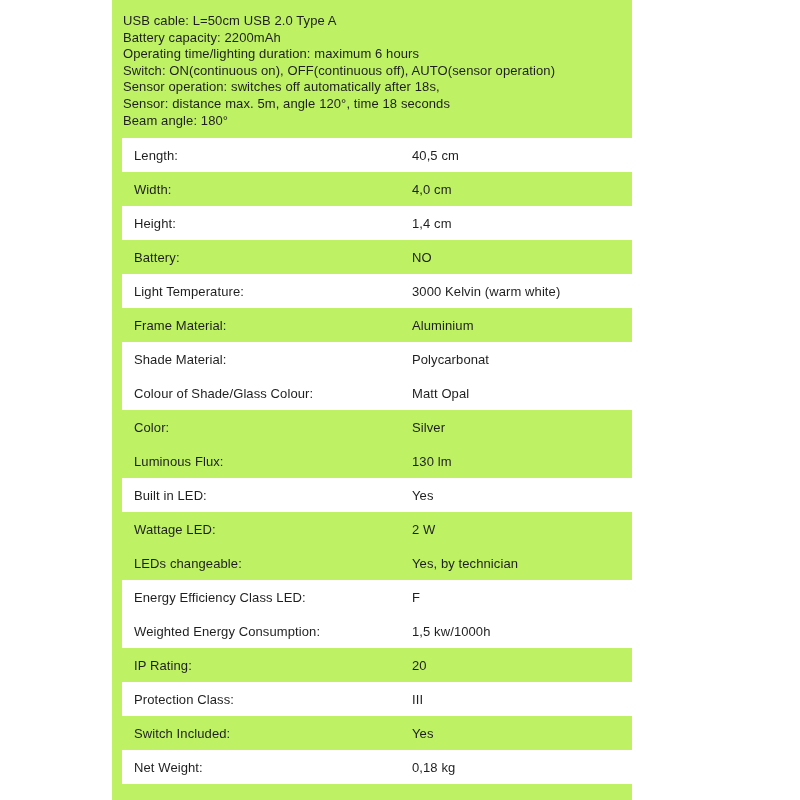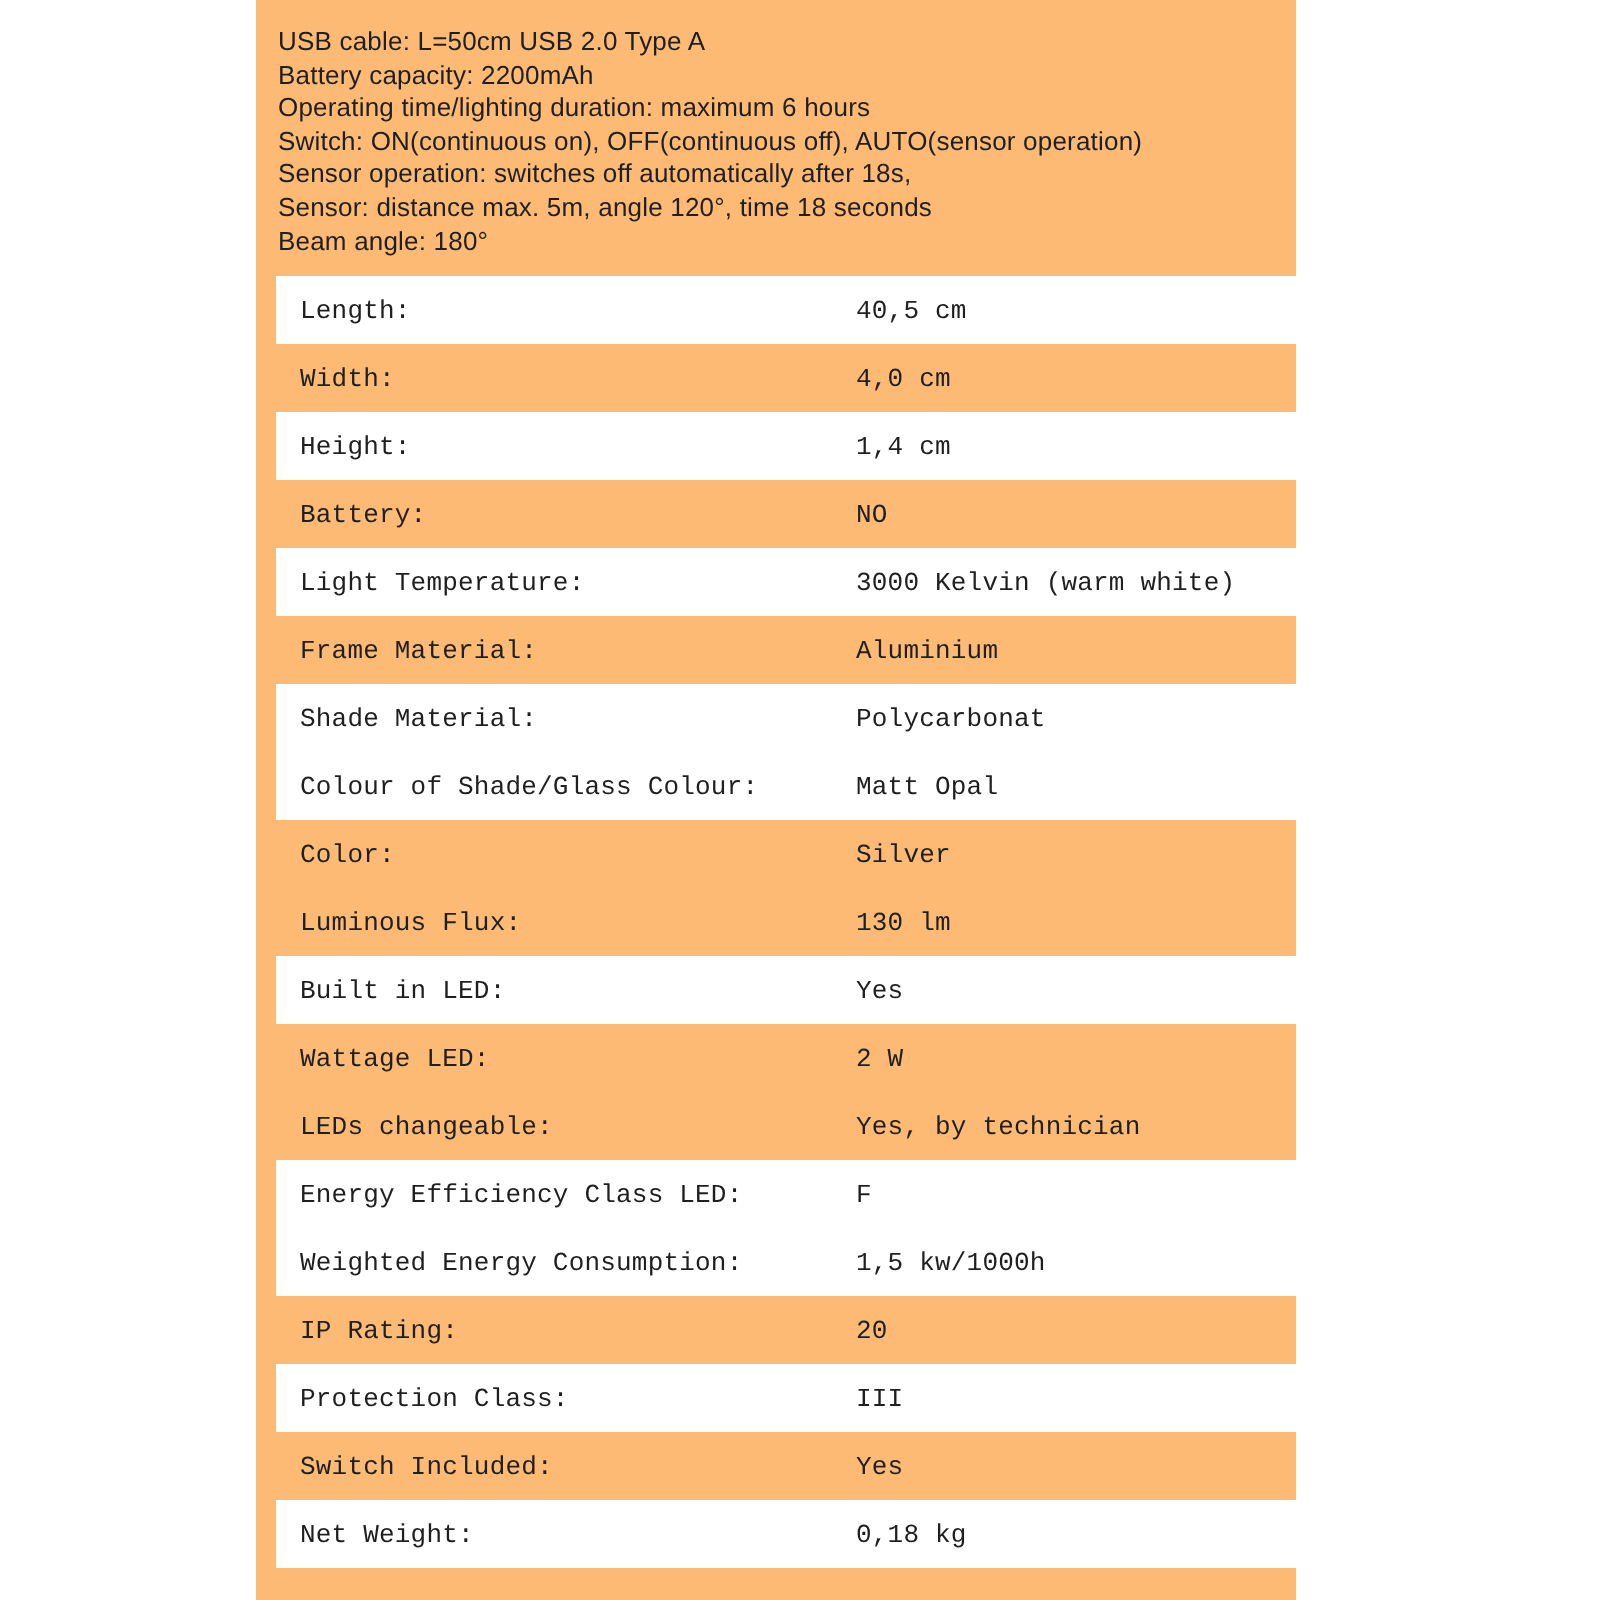--- a/index.html
+++ b/index.html
@@ -10,35 +10,33 @@
     background: #ffffff;
     font-family: "Liberation Sans", "DejaVu Sans", sans-serif;
     overflow: hidden;
   }
   .panel {
     position: absolute;
     left: 112px;
     top: 0;
     width: 520px;
     height: 800px;
-    background: #fdba74;
+    background: #bef264;
     box-sizing: border-box;
-    margin-left: 16px;
   }
   .intro {
     padding: 13px 14px 0 11px;
     font-size: 13px;
     line-height: 16.6px;
     color: #1f1f1f;
     letter-spacing: 0.1px;
   }
   .spec-table {
     margin: 9px 0 0 10px;
     width: 518px;
-    font-family: Liberation Mono, monospace;
   }
   .spec-row {
     height: 34px;
     display: flex;
     align-items: center;
     box-sizing: border-box;
     padding: 0 12px;
     background: #ffffff;
     font-size: 13px;
     color: #1f1f1f;

